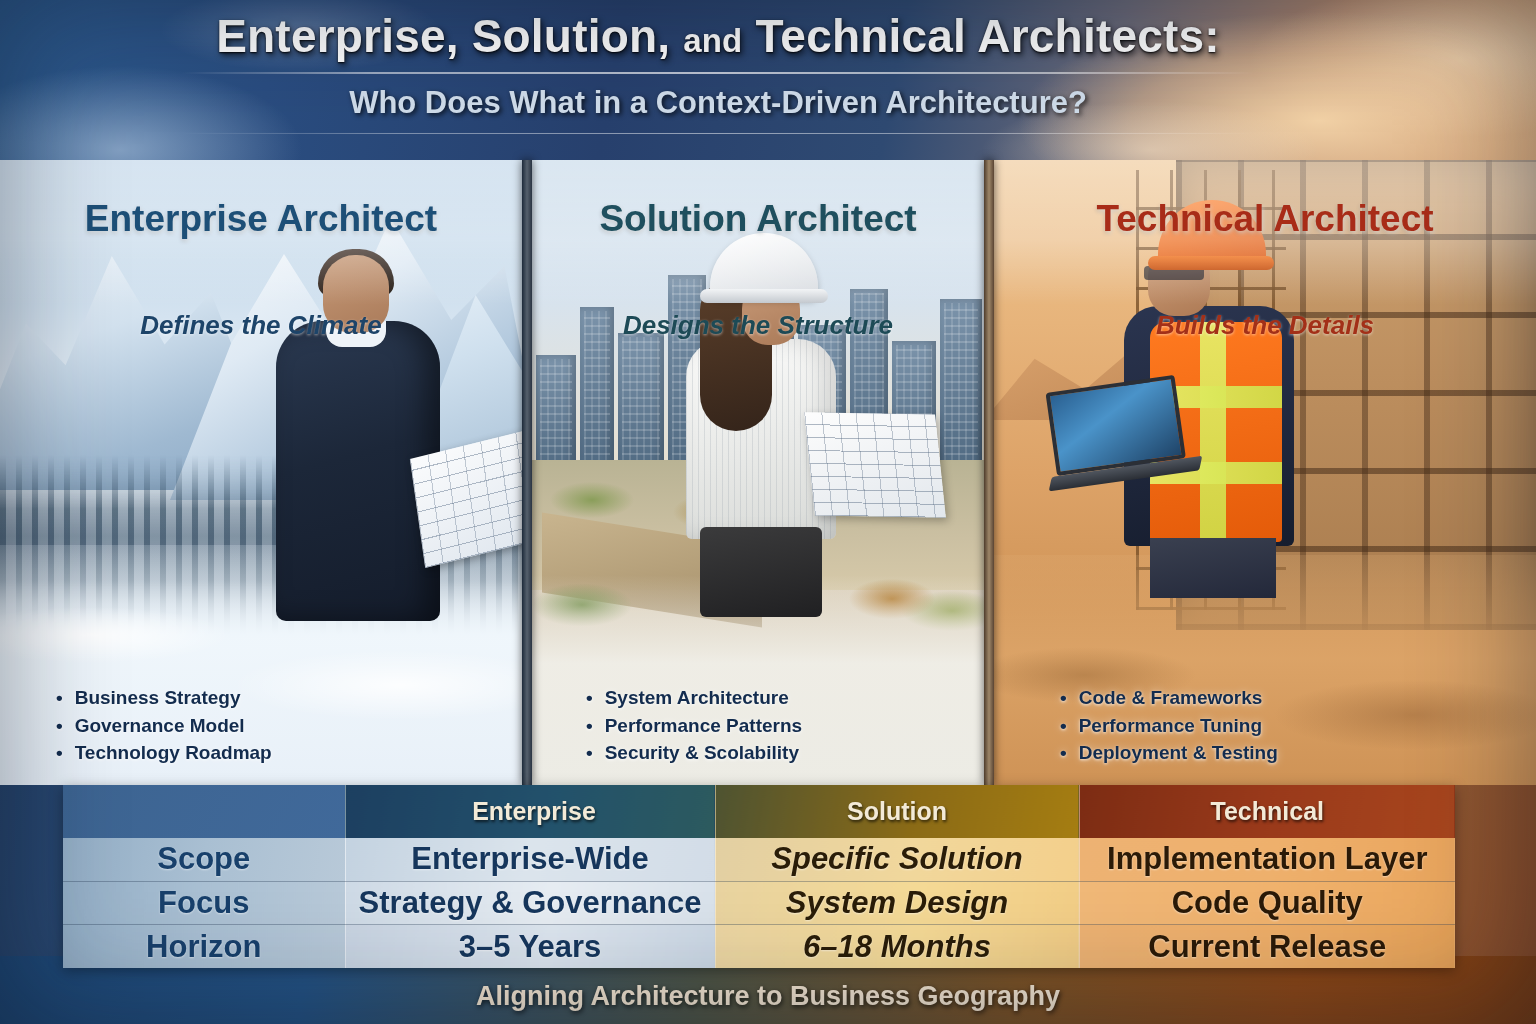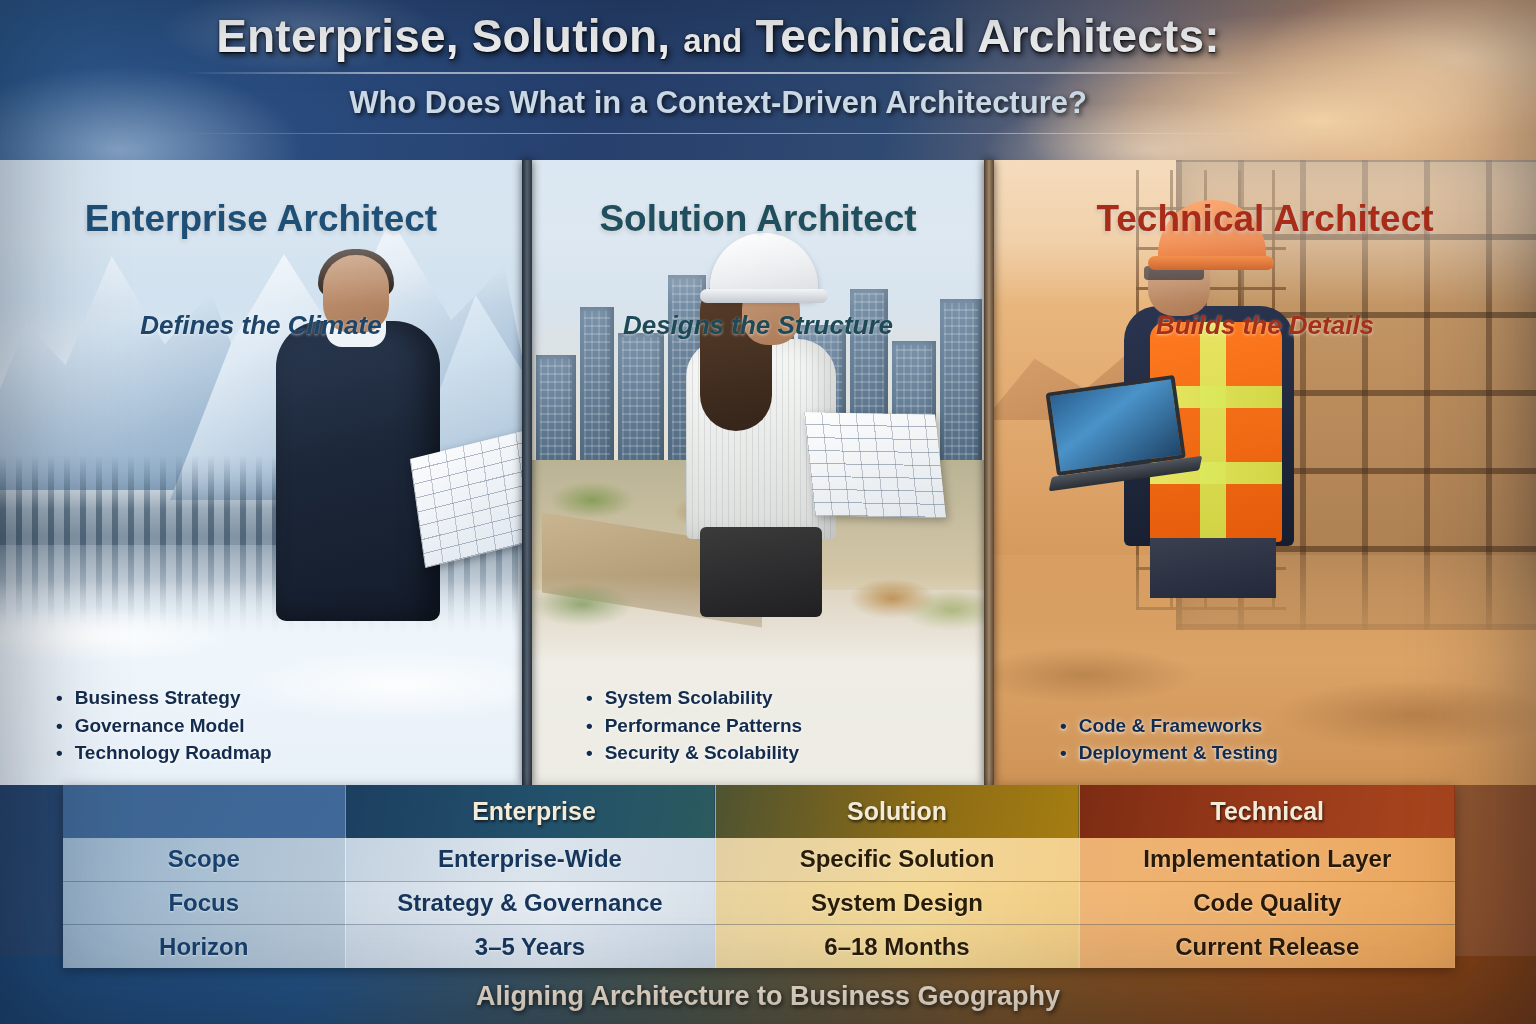--- a/index.html
+++ b/index.html
@@ -206,25 +206,25 @@
   th,td{ text-align:center; font-weight:bold; vertical-align:middle; }
   col.c0{ width:282px; } col.c1{ width:370px; } col.c2{ width:364px; } col.c3{ width:376px; }
 
   thead th{ height:53px; font-size:25px; color:#f3ead7; text-shadow:1px 2px 3px rgba(0,0,0,.65);
     border-right:1px solid rgba(255,255,255,.4); }
   th.h0{ background:linear-gradient(120deg,#3d6491,#40699a); }
   th.h1{ background:linear-gradient(100deg,#1c3f60,#22516b 55%, #2c5a5e);padding-left:8px; }
   th.h2{ background:linear-gradient(100deg,#4e5331,#8a6a16 55%, #a57d11); }
   th.h3{ background:linear-gradient(100deg,#7c2c13,#99391a 50%, #a8461d); }
 
-  tbody td{ height:43px; font-size:24px; border-right:1px solid rgba(255,255,255,.45);
+  tbody td{ height:43px; font-size:31px; border-right:1px solid rgba(255,255,255,.45);
     border-bottom:1px solid rgba(40,60,85,.35); text-shadow:0 1px 2px rgba(255,255,255,.5); }
   td.k { color:#18406b; background:linear-gradient(100deg,#93aec6,#a9bfd2 50%, #b8c9d8); }
   td.v1{ color:#16365c; background:linear-gradient(100deg,#c3d2e0,#dbe4ec 50%, #d2dce7); }
-  td.v2{ color:#2a1d08; background:linear-gradient(100deg,#e2cfa2,#f1d79b 55%, #f3cf8b); }
+  td.v2{ color:#2a1d08; background:linear-gradient(100deg,#e2cfa2,#f1d79b 55%, #f3cf8b);font-style:italic; }
   td.v3{ color:#2b1a07; background:linear-gradient(100deg,#edb273,#eeb06c 50%, #e9a55d); }
   tbody tr:nth-child(2) td.v1{ background:linear-gradient(100deg,#cdd9e5,#e6ecf2 55%, #d8e1ea); }
   tbody tr:nth-child(2) td.v2{ background:linear-gradient(100deg,#e8d3a0,#f4d995 55%, #f2cd86); }
   tbody tr:nth-child(2) td.v3{ background:linear-gradient(100deg,#f0b878,#f0b26d 50%, #eaa75e); }
   tbody tr:nth-child(3) td.v1{ background:linear-gradient(100deg,#c8d4e2,#dde6ef 55%, #ccd8e5); }
   tbody tr:nth-child(3) td.v2{ background:linear-gradient(100deg,#ecd6a3,#f5da96 55%, #f0cb84); }
   tbody tr:nth-child(3) td.v3{ background:linear-gradient(100deg,#edb273,#eeae68 50%, #e7a257); }
   tbody tr:last-child td{ border-bottom:none; }
   th:last-child, td:last-child{ border-right:none; }
 
@@ -313,21 +313,21 @@
           <div class="bp2"></div>
         </div>
       </div>
       <div class="panel-head c-teal">
         <div class="p-title">Solution Architect</div>
         <div class="p-rule"></div>
         <div class="p-sub">Designs the Structure</div>
       </div>
       <div class="bullets b2">
         <ul>
-          <li>System Scolability</li>
+          <li>System Architecture</li>
           <li>Performance Patterns</li>
           <li>Security &amp; Scolability</li>
         </ul>
       </div>
     </div>
 
     <div class="div2"></div>
 
     <div class="panel p3">
       <div class="sc3">
@@ -353,20 +353,21 @@
         </div>
       </div>
       <div class="panel-head c-red">
         <div class="p-title">Technical Architect</div>
         <div class="p-rule"></div>
         <div class="p-sub">Builds the Details</div>
       </div>
       <div class="bullets b3">
         <ul>
           <li>Code &amp; Frameworks</li>
+          <li>Performance Tuning</li>
           <li>Deployment &amp; Testing</li>
         </ul>
       </div>
     </div>
 
   </div>
 
   <div class="tablewrap">
     <table>
       <colgroup>

